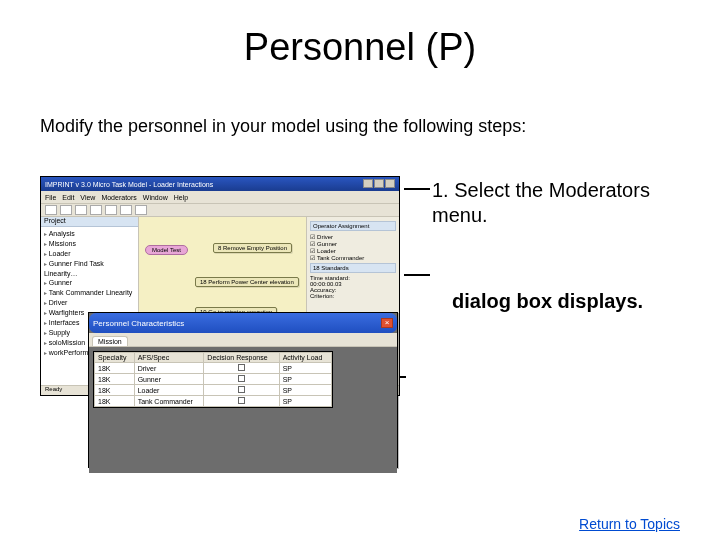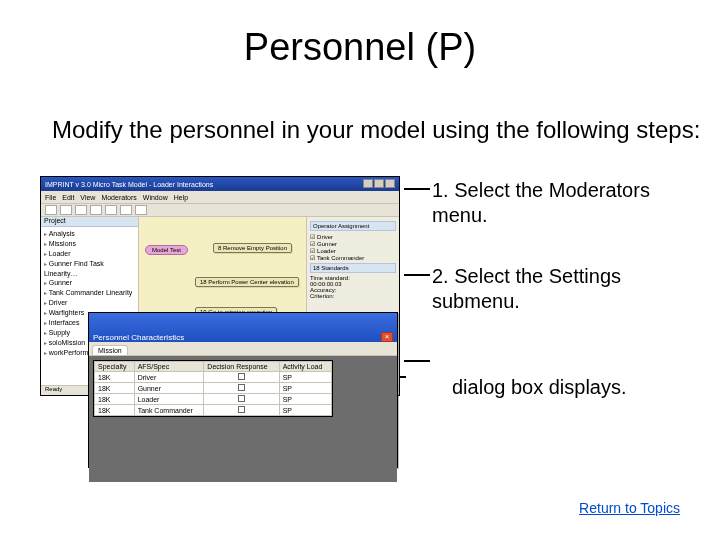--- a/index.html
+++ b/index.html
@@ -1,24 +1,24 @@
 <!DOCTYPE html>
 <html><head>
 <meta charset="utf-8">
 <style>
   * { box-sizing: border-box; }
   html, body { margin:0; padding:0; width:720px; height:540px; background:#fff; font-family:Arial,Helvetica,sans-serif; color:#000; }
   .slide { position:relative; width:720px; height:540px;margin-top:8px; }
   .title { position:absolute; top:18px; left:0; width:100%; text-align:center; font-size:38px; font-family:Arial,sans-serif; }
-  .intro { position:absolute; top:108px; left:52px; font-size:24px; }
+  .intro { position:absolute; top:108px; left:40px; font-size:18px; }
   .steps { position:absolute; top:170px; left:432px; width:270px; font-size:20px; }
   .step { margin-bottom:36px; line-height:1.25; }
   .step .lead { position:absolute; left:-28px; width:26px; height:2px; background:#000; margin-top:10px; }
-  .step4-cont { padding-left:20px; }
-  .retlink { position:absolute; bottom:32px; right:40px; font-size:14px; color:#004bd1; text-decoration:underline; cursor:pointer; }
+  .step4-cont { padding-left:20px;font-weight:bold; }
+  .retlink { position:absolute; bottom:16px; right:40px; font-size:14px; color:#004bd1; text-decoration:underline; cursor:pointer; }
   
   .app { position:absolute; top:168px; left:40px; width:360px; height:220px; border:1px solid #000; font-size:7px; }
   .titlebar { height:14px; background:linear-gradient(#2a56c0,#1a3c90); color:#fff; padding:1px 4px; display:flex; justify-content:space-between; align-items:center; }
   .winbtns span { display:inline-block; width:10px; height:9px; background:#d4cfc0; border:1px solid #888; margin-left:1px; }
   .menubar { height:12px; background:#e7e3d6; padding:0 4px; display:flex; gap:6px; align-items:center; }
   .toolbar { height:14px; background:#e7e3d6; border-top:1px solid #c8c4b6; border-bottom:1px solid #c8c4b6; display:flex; align-items:center; gap:3px; padding:0 4px; }
   .toolbar .tbtn { width:12px; height:10px; background:#fff; border:1px solid #aaa; }
   .body { display:flex; height:calc(100% - 14px - 12px - 14px - 10px); }
   .treepane { width:98px; background:#fff; border-right:1px solid #c8c4b6; }
   .treehdr { height:10px; background:#d7e4f2; border-bottom:1px solid #b5c4d6; padding:0 3px; }
@@ -26,21 +26,21 @@
   .tree .item::before { content:"▸ "; color:#777; font-size:6px; }
   .midpane { flex:1; background:#f5f0c4; border-right:1px solid #c8c4b6; position:relative; padding:4px; }
   .node { position:absolute; background:#ece7b9; border:1px solid #7a7a4a; border-radius:2px; padding:1px 4px; font-size:6px; box-shadow:1px 1px 0 rgba(0,0,0,.1); }
   .pill { position:absolute; background:#e8a6d6; border:1px solid #b06da0; border-radius:6px; padding:1px 6px; font-size:6px; }
   .rightpane { width:92px; background:#efece0; padding:2px 3px; font-size:6px; }
   .stdhdr { background:#d7e4f2; border:1px solid #b5c4d6; padding:1px 2px; margin:2px 0; }
   .chk::before { content:"☑ "; }
   .statusbar { height:10px; background:#e7e3d6; border-top:1px solid #c8c4b6; font-size:6px; display:flex; justify-content:space-between; padding:0 4px; }
   
   .dialog { position:absolute; top:304px; left:88px; width:310px; height:156px; border:1px solid #000; background:#6d6d6d; font-size:8px; box-shadow:1px 1px 0 rgba(0,0,0,.25); }
-  .dlg-titlebar { height:29px; background:linear-gradient(#3a6de0,#1f4fc0); color:#fff; display:flex; justify-content:space-between; align-items:flex-end; padding:0 4px; }
+  .dlg-titlebar { height:20px; background:linear-gradient(#3a6de0,#1f4fc0); color:#fff; display:flex; justify-content:space-between; align-items:center; padding:0 4px;border-radius:7px; }
   .dlg-titlebar .x { width:12px; height:10px; background:#e05030; border:1px solid #a93820; text-align:center; line-height:8px; color:#fff; font-size:8px; }
   .tabrow { height:14px; background:#e7e3d6; display:flex; align-items:flex-end; padding:0 3px; gap:2px; border-bottom:1px solid #c8c4b6; }
   .tab { background:#efece0; border:1px solid #c8c4b6; border-bottom:none; padding:1px 5px; font-size:7px; border-radius:3px 3px 0 0; }
   .tab.active { background:#fff; }
   .dlg-body { background:#6d6d6d; height:calc(100% - 14px - 14px); padding:4px; }
   .grid { background:#fff; border:1px solid #000; width:240px; font-size:7px; }
   .grid table { border-collapse:collapse; width:100%; }
   .grid th, .grid td { border:1px solid #c8c4b6; padding:1px 3px; text-align:left; font-weight:normal; }
   .grid th { background:#e7e3d6; }
   .grid td.center { text-align:center; }
@@ -50,21 +50,21 @@
 </style>
 </head>
 <body>
 <div class="slide">
 
 <div class="title">Personnel (P)</div>
 <div class="intro">Modify the personnel in your model using the following steps:</div>
 
 <div class="steps">
   <div class="step"><span class="lead"></span><span>1.  Select the Moderators menu.</span></div>
-  <div class="step"><span class="lead"></span><span>2.  Select the Settings submenu.</span></div>
+  <div class="step"><span class="lead"></span></div>
   <div class="step"><span class="lead"></span></div>
   <div class="step"><span class="lead"></span>
     <br>
     <span class="step4-cont">    dialog box displays.</span>
   </div>
 </div>
 
 <div class="connector" style="top:368px; left:398px; width:8px;"></div>
 
 <div class="app">

